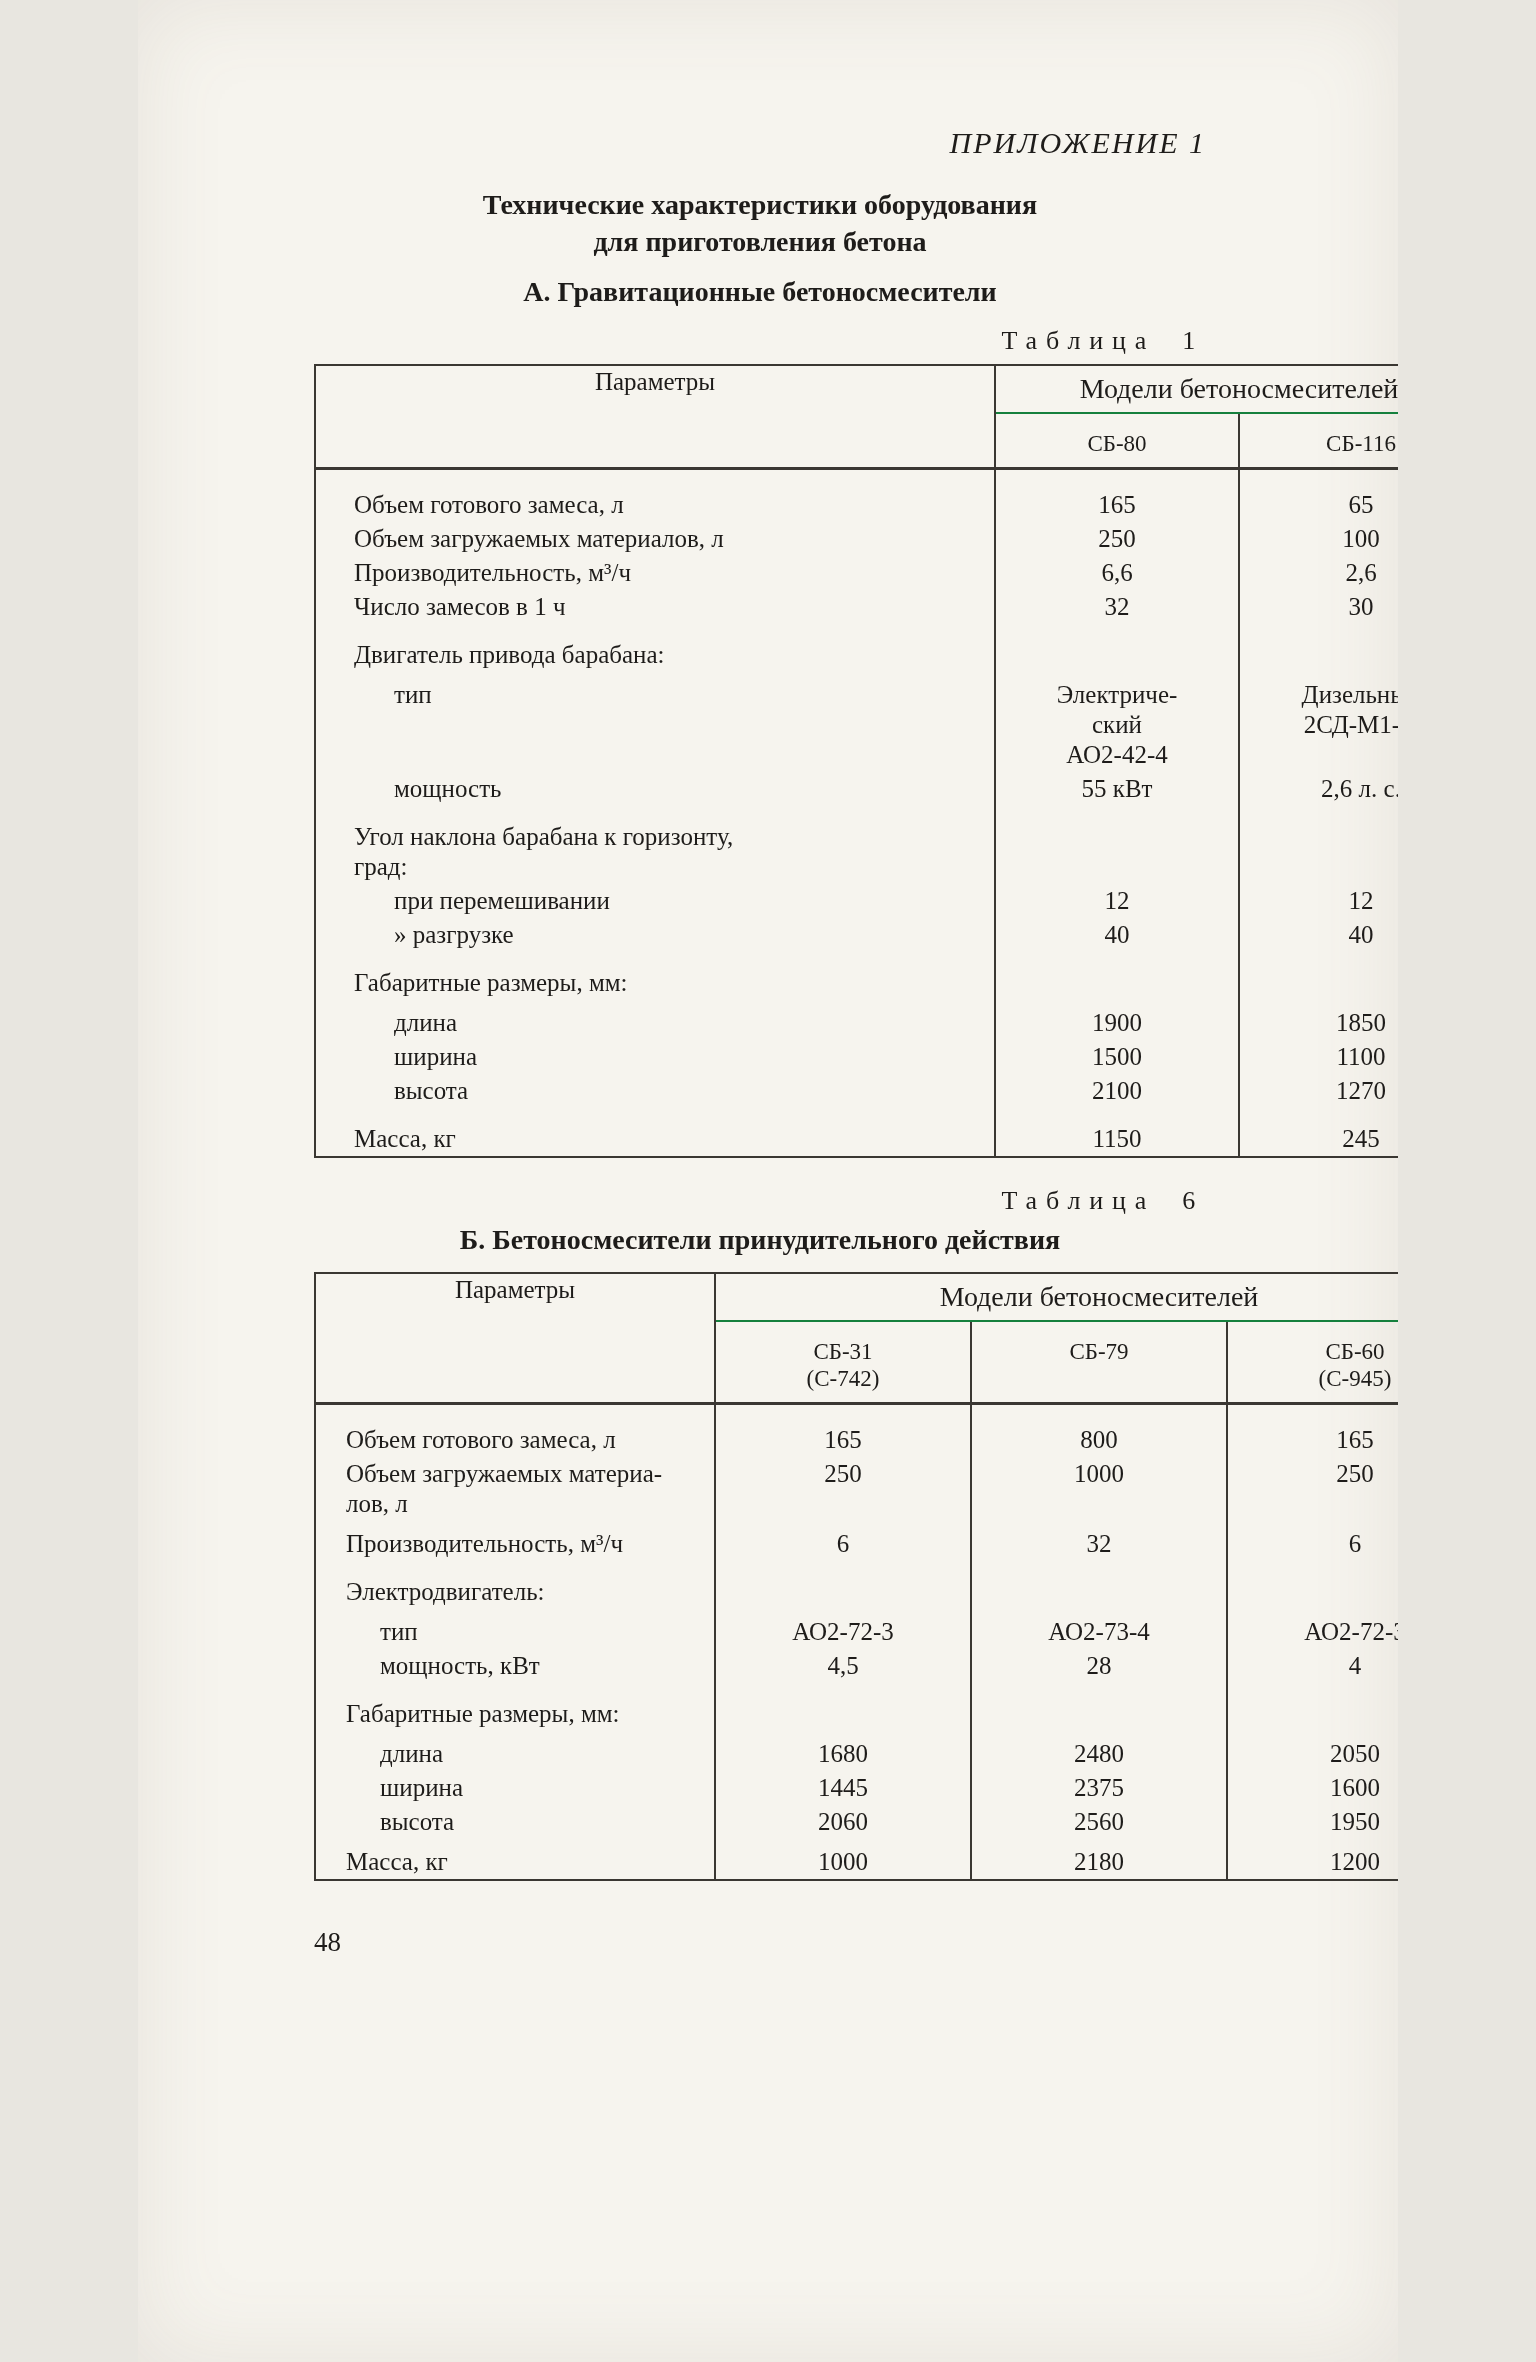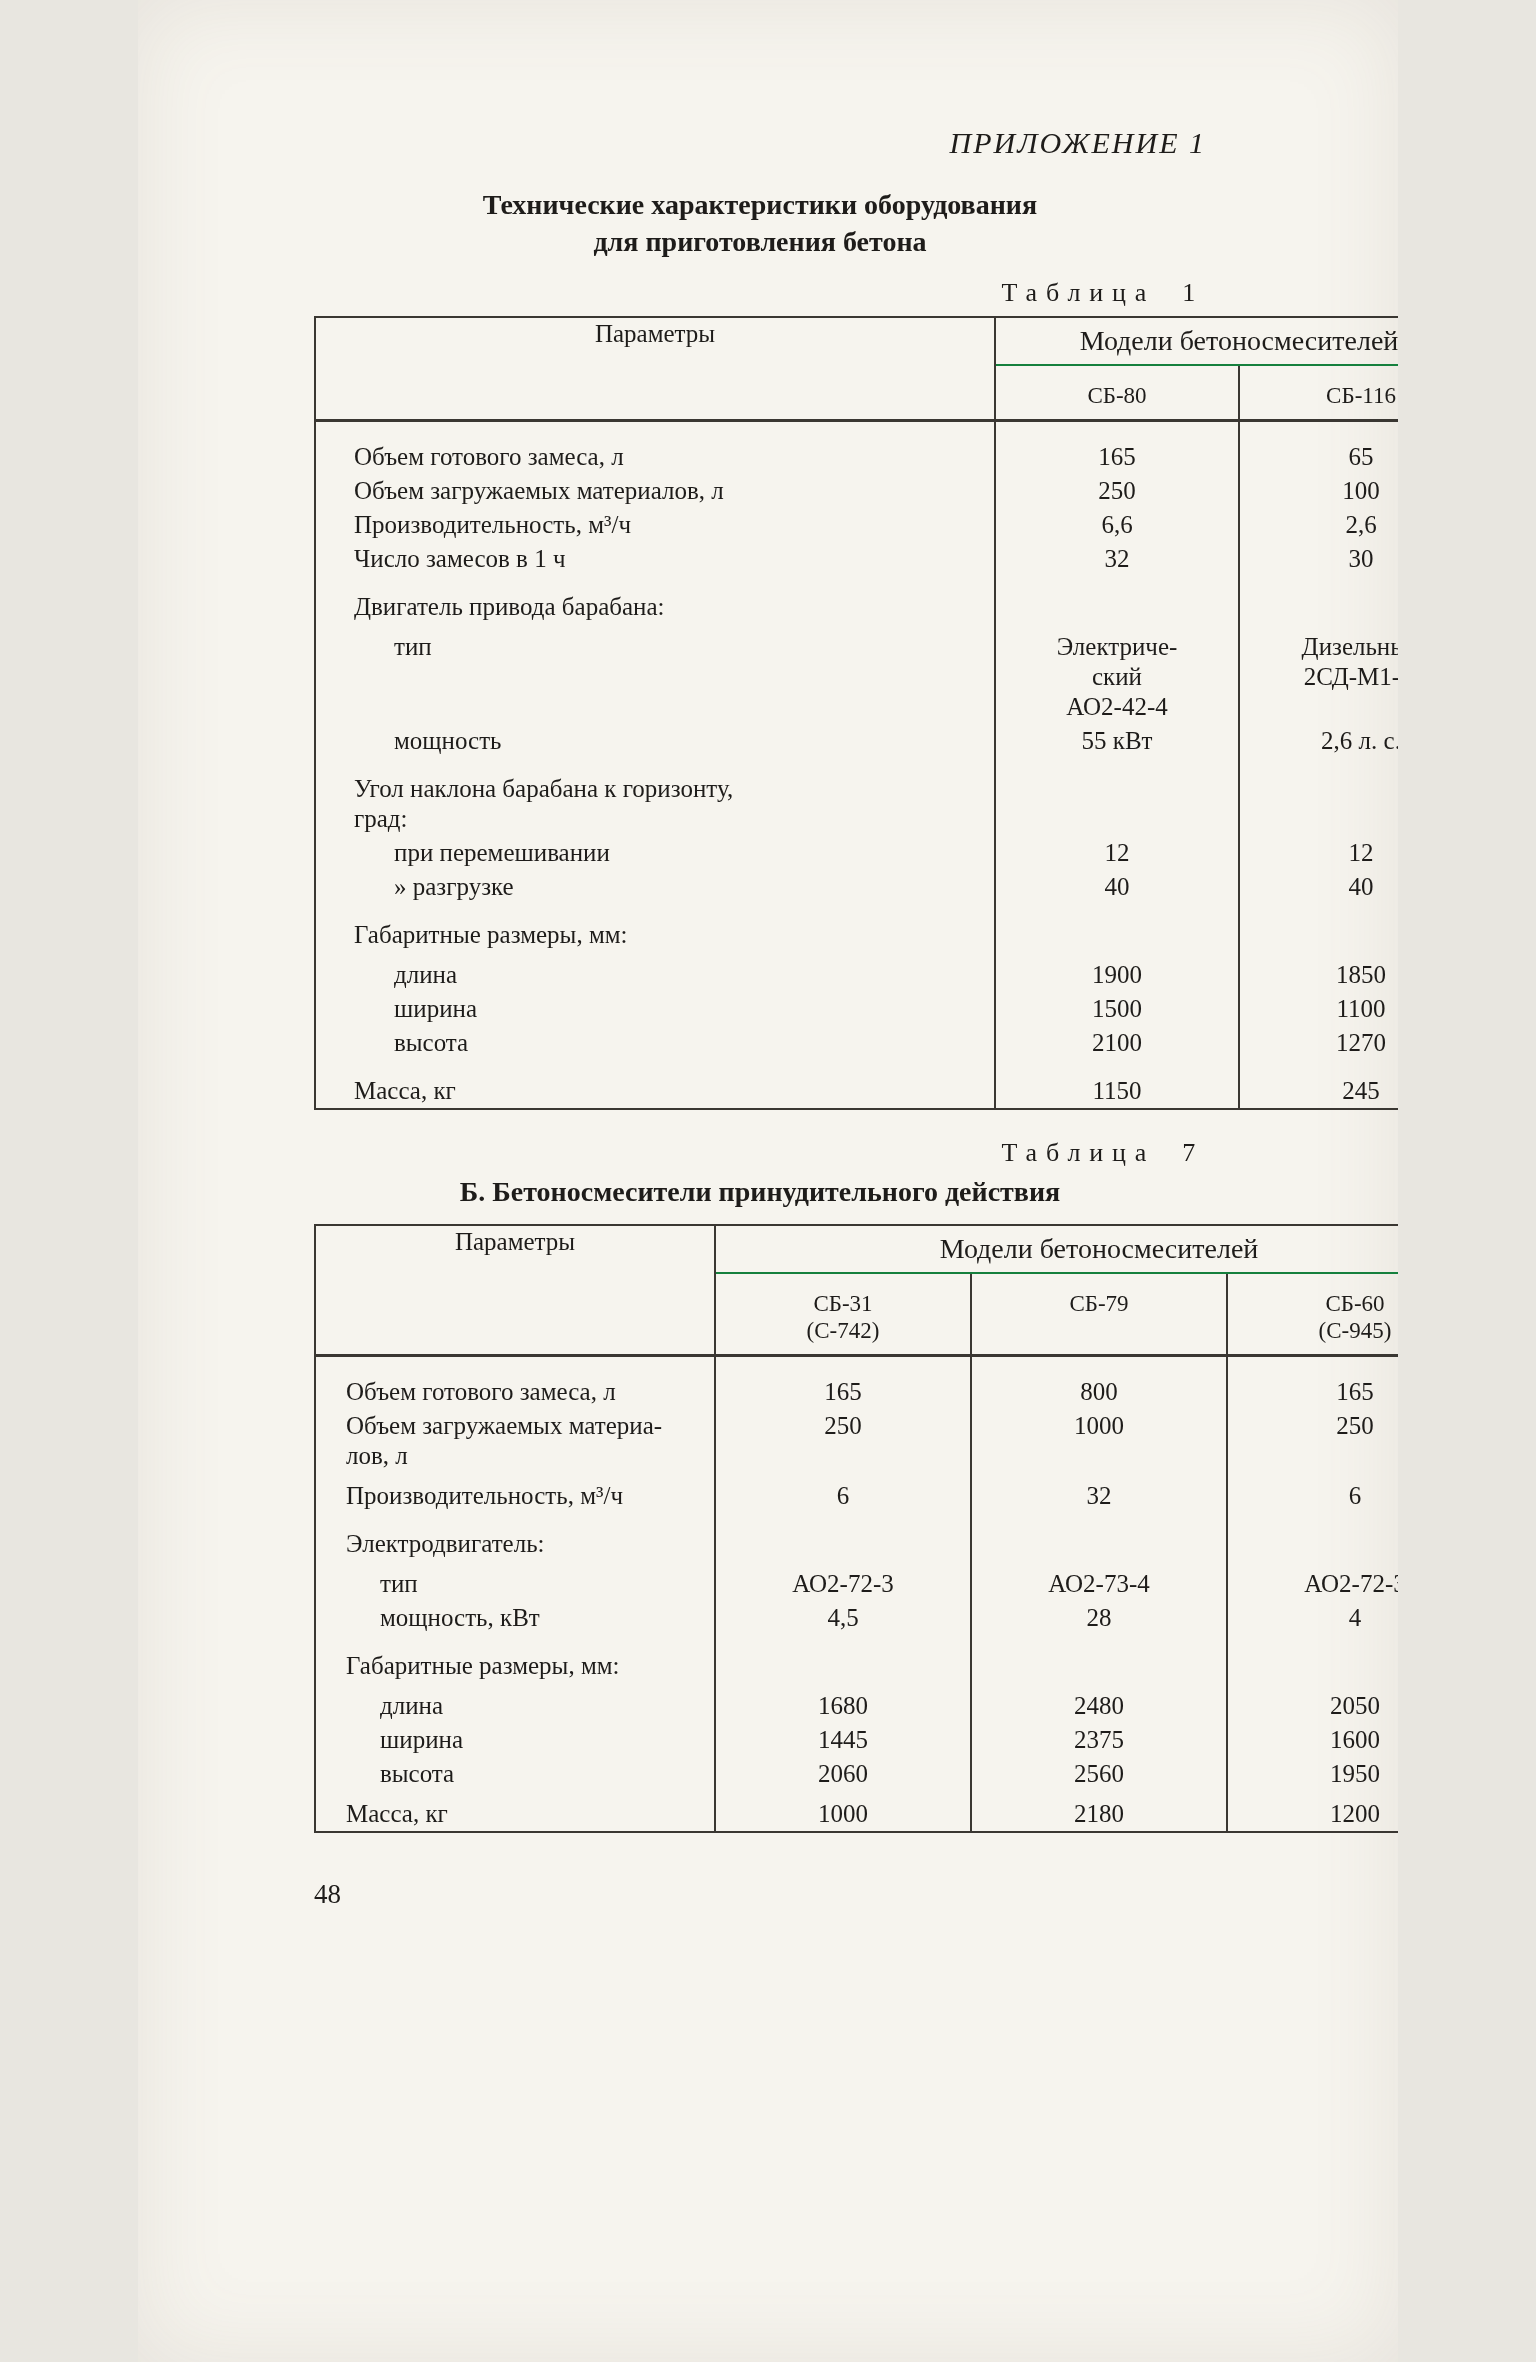--- a/index.html
+++ b/index.html
@@ -112,20 +112,21 @@
 <body>
 
 <div class="page">
   <div class="content">
 
     <div class="appendix">ПРИЛОЖЕНИЕ 1</div>
 
     <div class="title">Технические характеристики оборудования</div>
     <div class="title">для приготовления бетона</div>
 
+    <div class="section-heading">А. Гравитационные бетоносмесители</div>
 
     <div class="table-label">Таблица 1</div>
 
     <table class="spec t1">
       <colgroup>
           <col style="width:680px">
           <col style="width:244px">
           <col style="width:244px">
         </colgroup>
       <thead>
@@ -214,21 +215,21 @@
           <td class="v">1270</td>
         </tr>
         <tr class="gap">
           <td class="p">Масса, кг</td>
           <td class="v">1150</td>
           <td class="v">245</td>
         </tr>
       </tbody>
     </table>
 
-    <div class="table-label second">Таблица 7</div>
+    <div class="table-label second">Таблица 6</div>
     <div class="section-heading b">Б. Бетоносмесители принудительного действия</div>
 
     <table class="spec t2">
       <colgroup>
           <col style="width:400px">
           <col style="width:256px">
           <col style="width:256px">
           <col style="width:256px">
         </colgroup>
       <thead>

